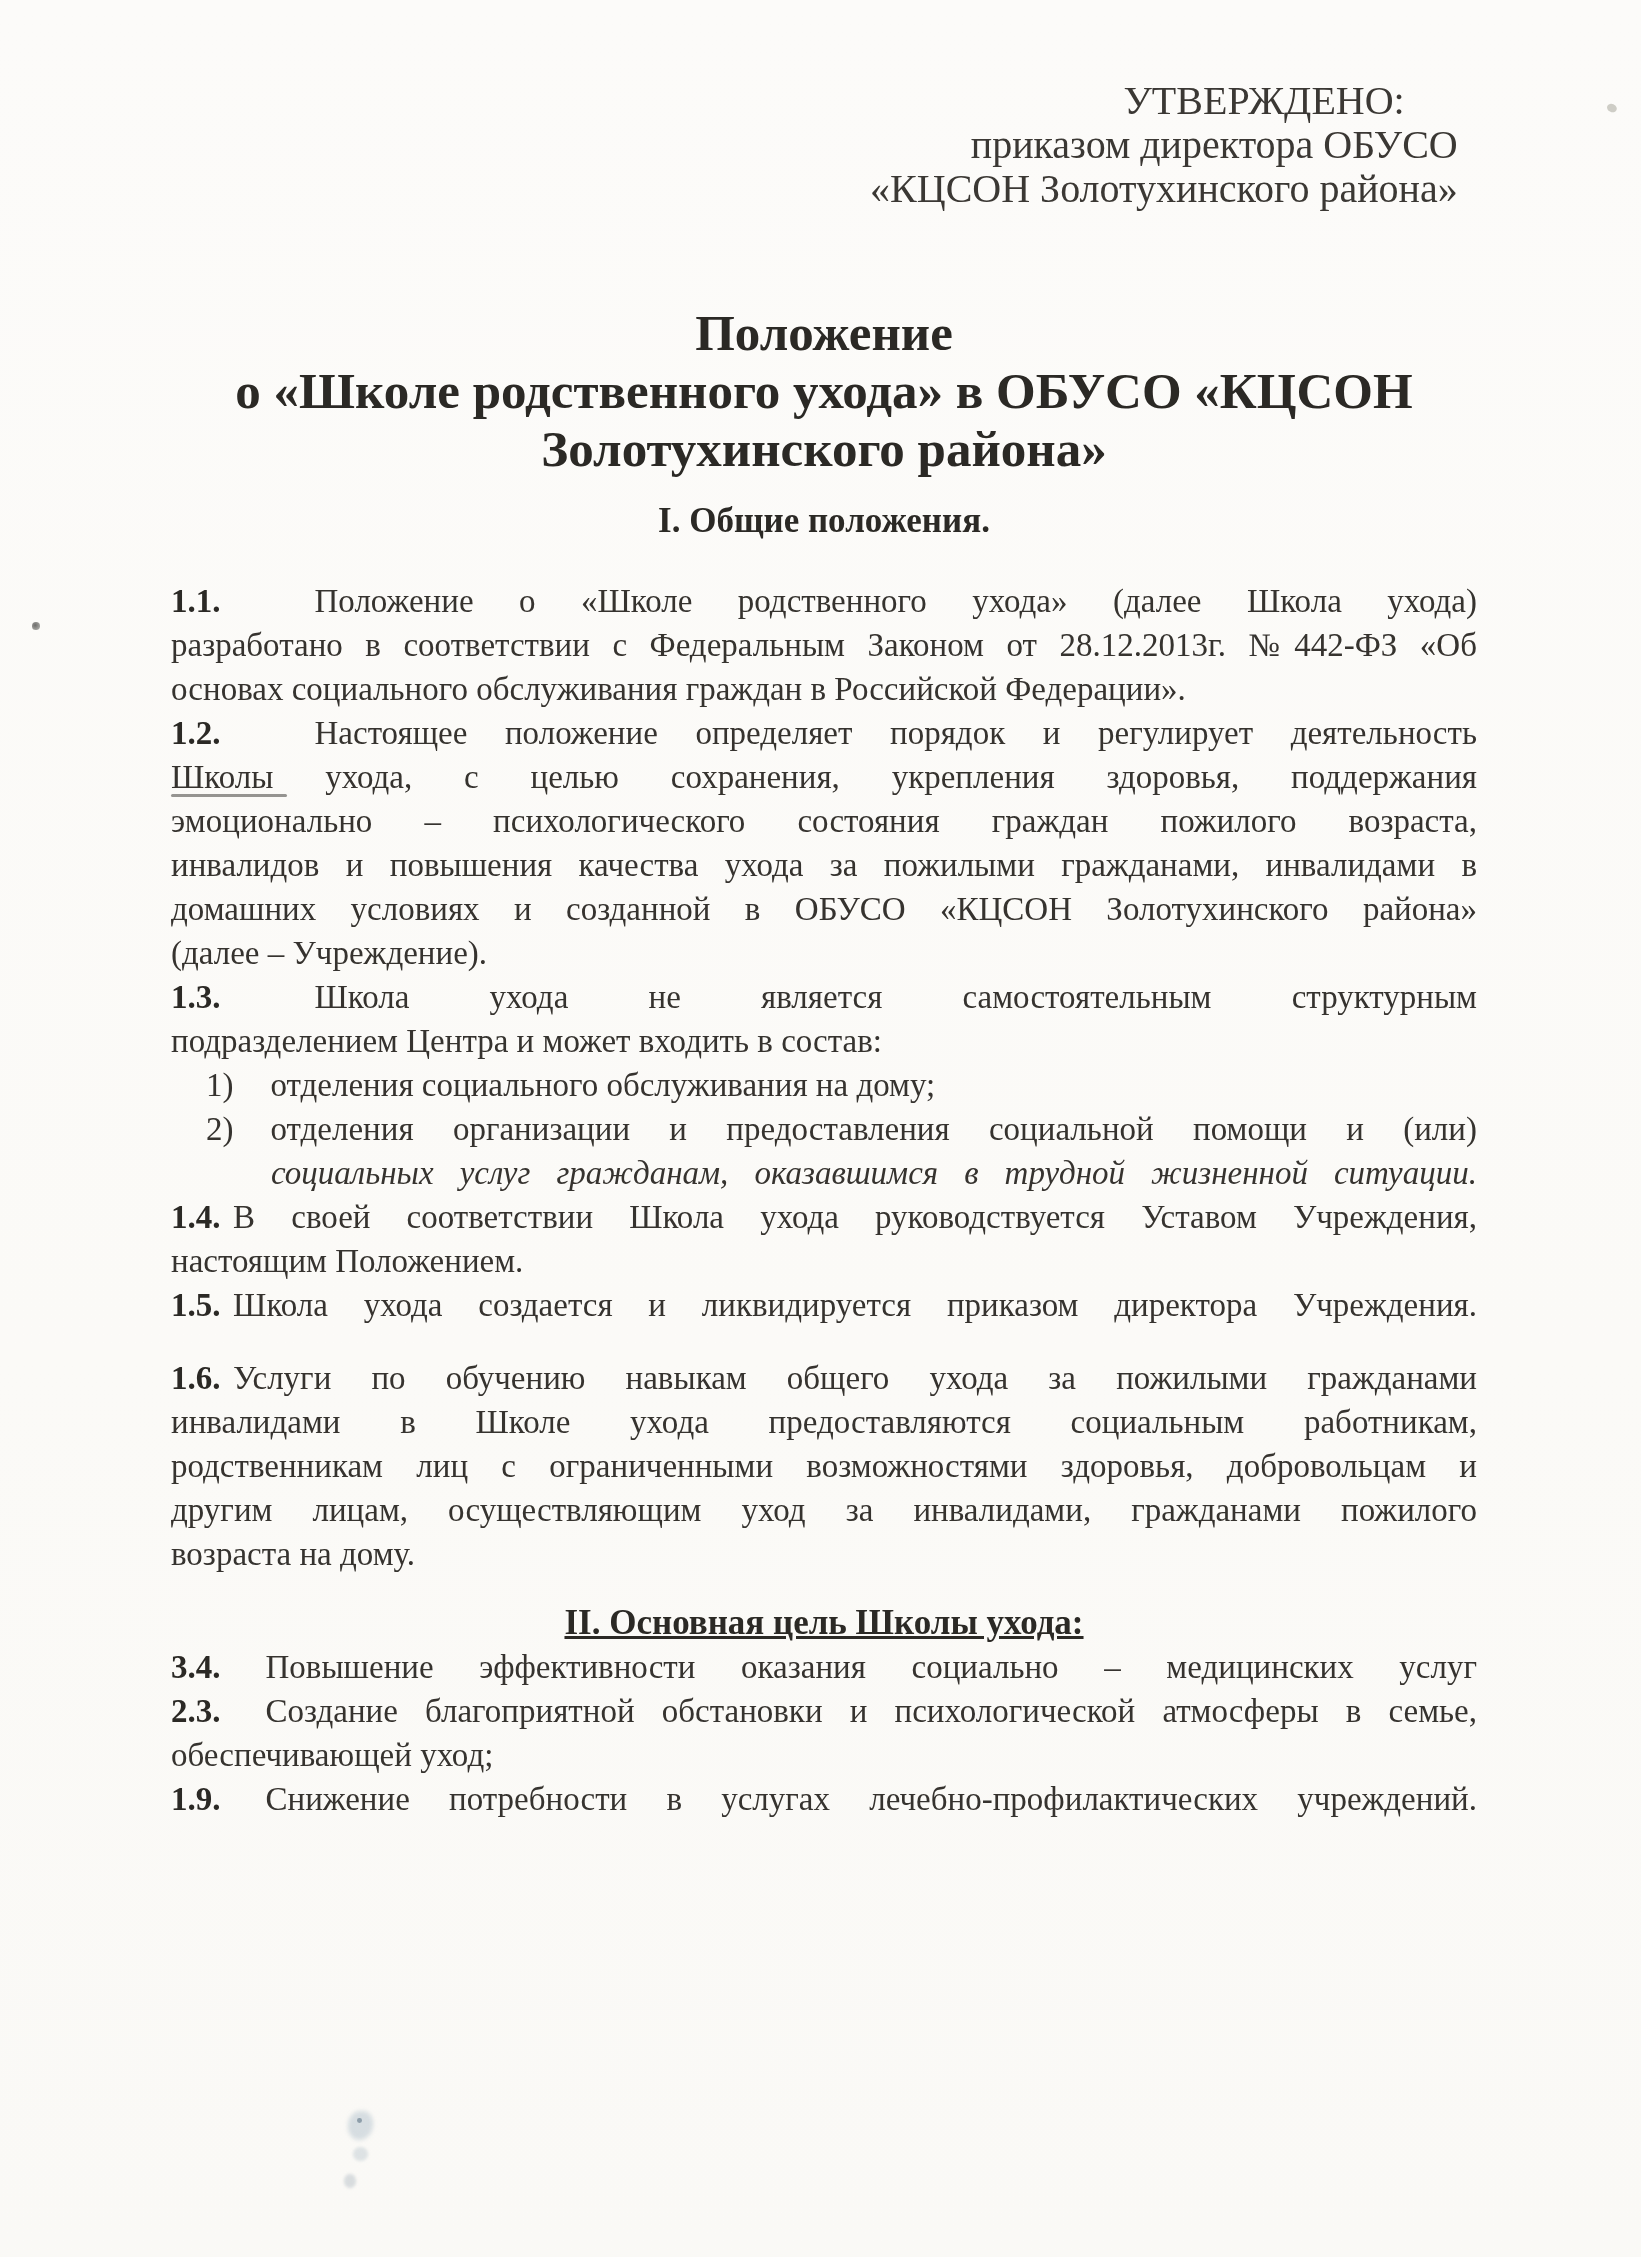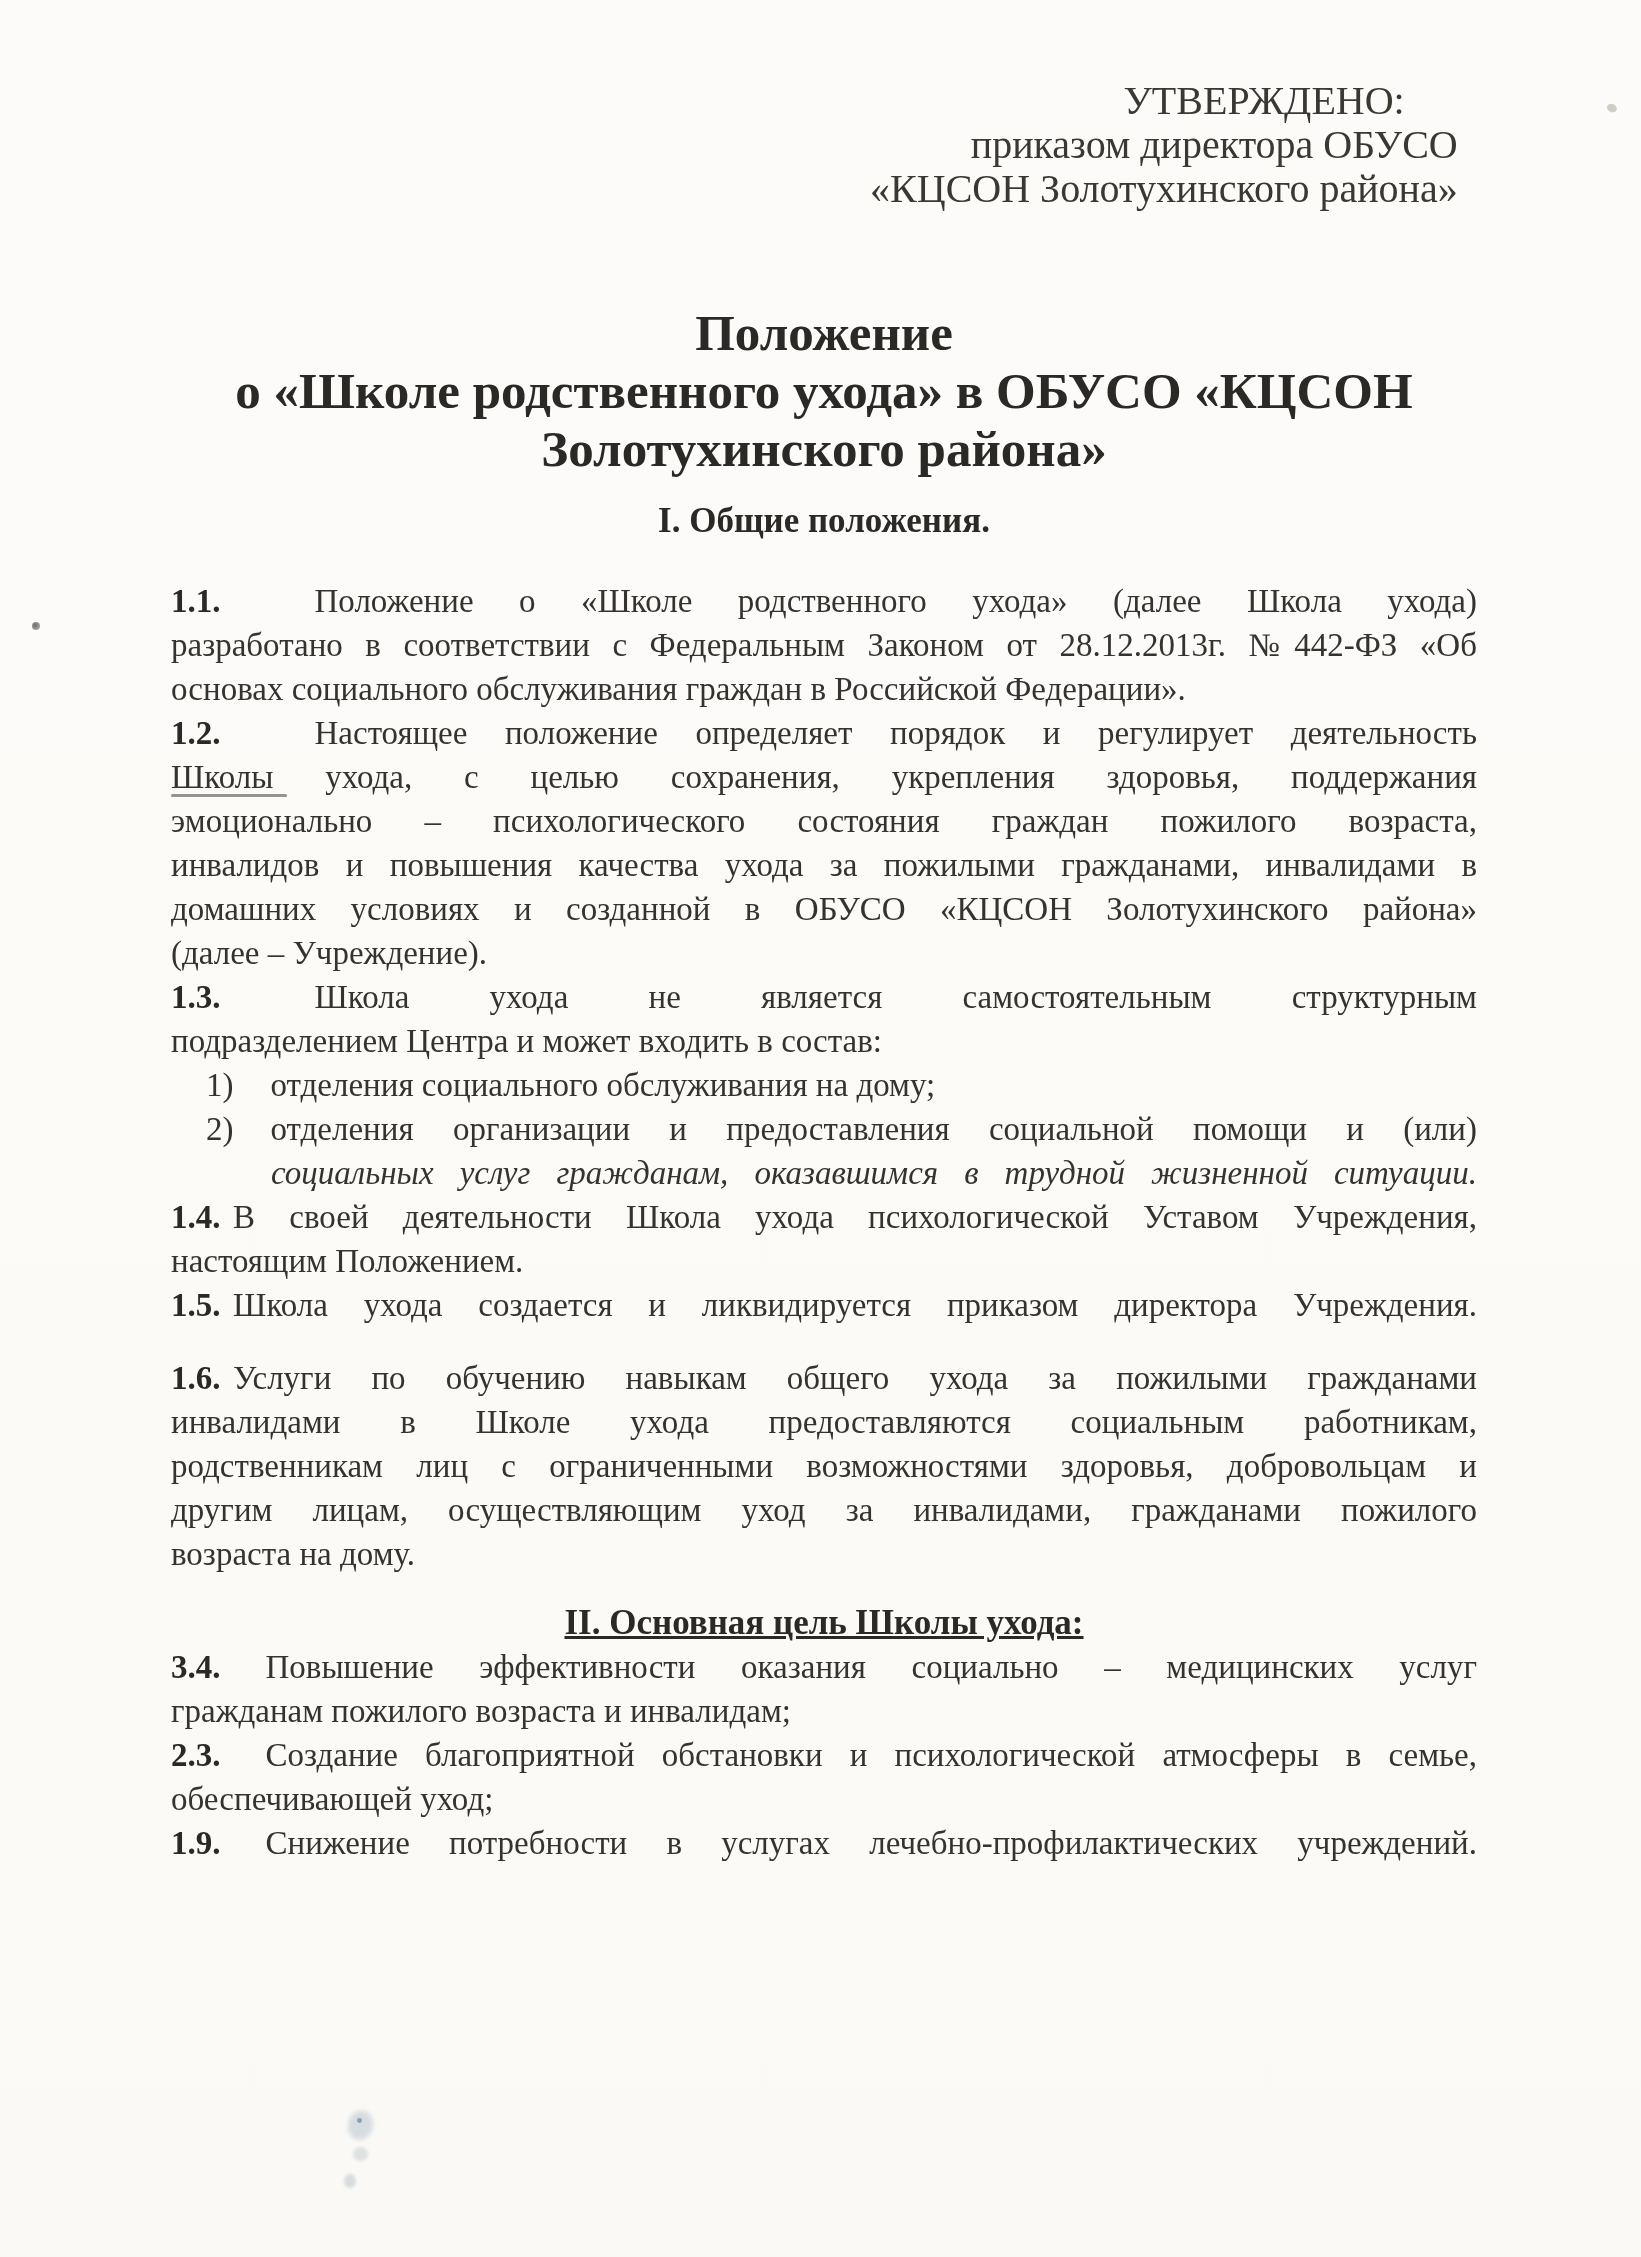--- a/index.html
+++ b/index.html
@@ -149,42 +149,41 @@
     <div class="line">подразделением Центра и может входить в состав:</div>
   </div>
 
   <div>
     <div class="line li"><span>1)</span><span class="tab tl"></span><span>отделения социального обслуживания на дому;</span></div>
     <div class="line li j"><span>2)</span><span class="tab tl"></span><span>отделения организации и предоставления социальной помощи и (или)</span></div>
     <div class="line li-cont j">социальных услуг гражданам, оказавшимся в трудной жизненной ситуации.</div>
   </div>
 
   <div>
-    <div class="line j"><span class="num">1.4.</span><span class="tab ts"></span><span>В своей деятельности Школа ухода психологической Уставом Учреждения,</span></div>
+    <div class="line j"><span class="num">1.4.</span><span class="tab ts"></span><span>В своей соответствии Школа ухода руководствуется Уставом Учреждения,</span></div>
     <div class="line">настоящим Положением.</div>
   </div>
 
   <div>
     <div class="line j"><span class="num">1.5.</span><span class="tab ts"></span><span>Школа ухода создается и ликвидируется приказом директора Учреждения.</span></div>
   </div>
 
   <div class="mt30">
     <div class="line j"><span class="num">1.6.</span><span class="tab ts"></span><span>Услуги по обучению навыкам общего ухода за пожилыми гражданами</span></div>
     <div class="line j">инвалидами в Школе ухода предоставляются социальным работникам,</div>
     <div class="line j">родственникам лиц с ограниченными возможностями здоровья, добровольцам и</div>
     <div class="line j">другим лицам, осуществляющим уход за инвалидами, гражданами пожилого</div>
     <div class="line">возраста на дому.</div>
   </div>
 
   <div class="sec-heading h2m">II. Основная цель Школы ухода:</div>
 
 
   <div>
     <div class="line j"><span class="num">3.4.</span><span class="tab tm"></span><span>Повышение эффективности оказания социально – медицинских услуг</span></div>
-    <div class="line">гражданам пожилого возраста и инвалидам;</div>
   </div>
 
   <div>
     <div class="line j"><span class="num">2.3.</span><span class="tab tm"></span><span>Создание благоприятной обстановки и психологической атмосферы в семье,</span></div>
     <div class="line">обеспечивающей уход;</div>
   </div>
 
   <div>
     <div class="line j"><span class="num">1.9.</span><span class="tab tm"></span><span>Снижение потребности в услугах лечебно-профилактических учреждений.</span></div>
   </div>

